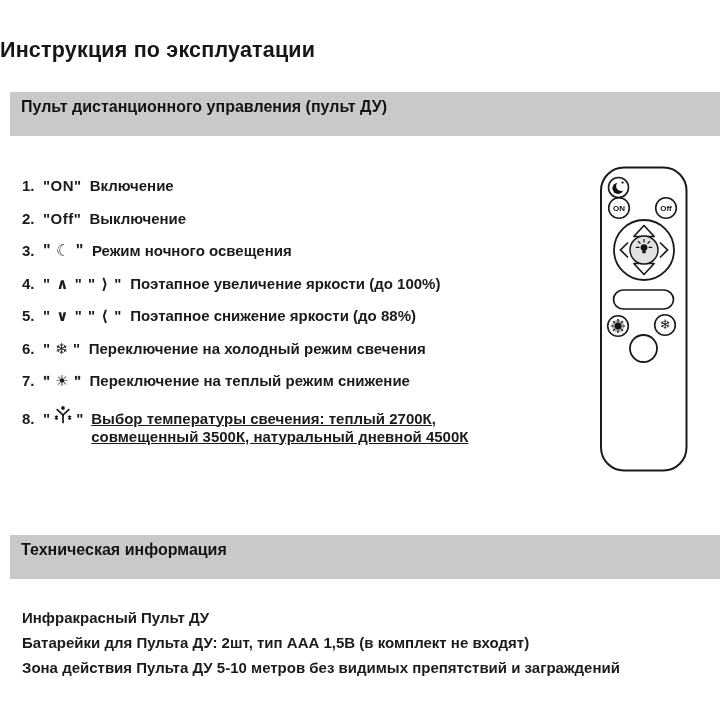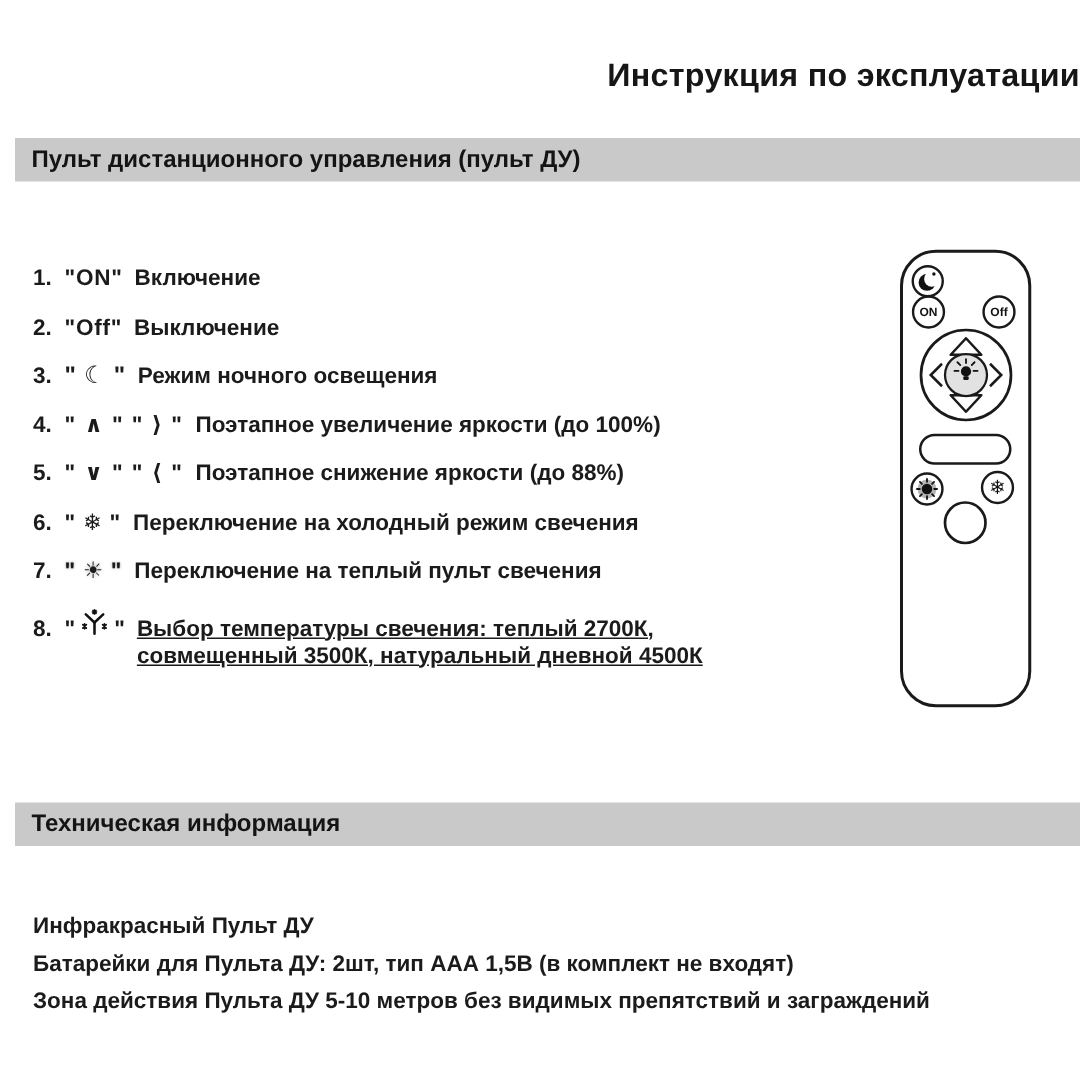--- a/index.html
+++ b/index.html
@@ -5,25 +5,25 @@
   html,body { margin:0; padding:0; background:#ffffff; }
   body {
     width:720px; height:720px; position:relative; overflow:hidden;
     font-family:"Liberation Sans","DejaVu Sans",sans-serif;
     color:#1b1b1b; font-weight:bold;
   }
   .page { position:absolute; inset:0; }
 
   .title {
     position:absolute; top:38px; left:0; width:720px; margin:0;
-    text-align:right; font-size:21.5px; letter-spacing:.2px; color:#161616;
+    text-align:left; font-size:21.5px; letter-spacing:.2px; color:#161616;
   }
 
   .bar {
-    position:absolute; left:10px; right:0; height:29px;
+    position:absolute; left:10px; right:0; height:44px;
     background:#c9c9c9; box-sizing:border-box;
     font-size:16px; line-height:29px; padding-left:11px; color:#141414;
   }
   .bar-remote { top:92px; }
   .bar-tech   { top:535px; }
 
   ol.func-list {
     position:absolute; top:176px; left:22px; width:545px;
     margin:0; padding:0; list-style:none; font-size:15px;
   }
@@ -90,21 +90,21 @@
       <span class="txt">Поэтапное снижение яркости (до 88%)</span>
     </li>
     <li>
       <span class="num">6.</span>
       <span class="lead">" ❄ "</span>
       <span class="txt">Переключение на холодный режим свечения</span>
     </li>
     <li>
       <span class="num">7.</span>
       <span class="lead lead-sun">" ☀ "</span>
-      <span class="txt">Переключение на теплый пульт свечения</span>
+      <span class="txt">Переключение на теплый режим снижение</span>
     </li>
     <li class="item-8">
       <span class="num">8.</span>
       <span class="quote">"</span>
       <svg class="temp-icon" width="20" height="20" viewBox="0 0 20 20">
         <g stroke="#111" stroke-width="1.7" stroke-linecap="round" fill="none">
           <path d="M10 10 L10 17.5"></path>
           <path d="M10 10 L4.2 4.6"></path>
           <path d="M10 10 L15.8 4.6"></path>
         </g>

